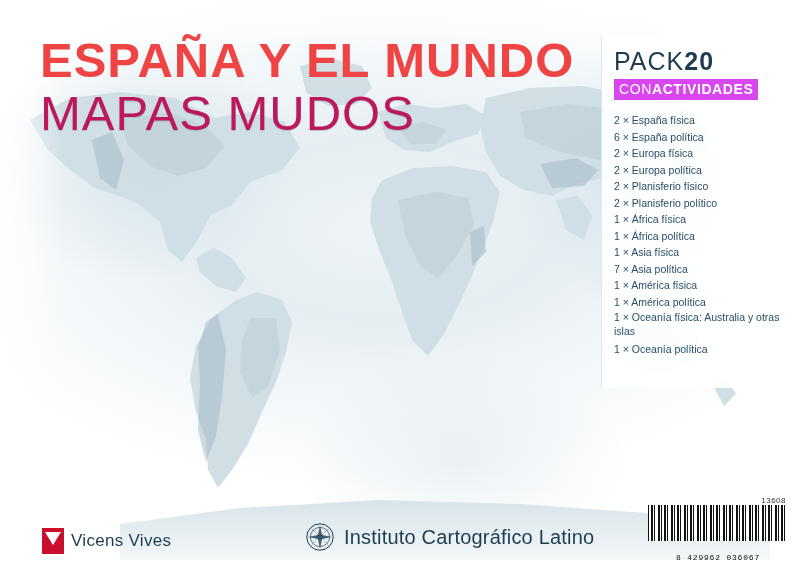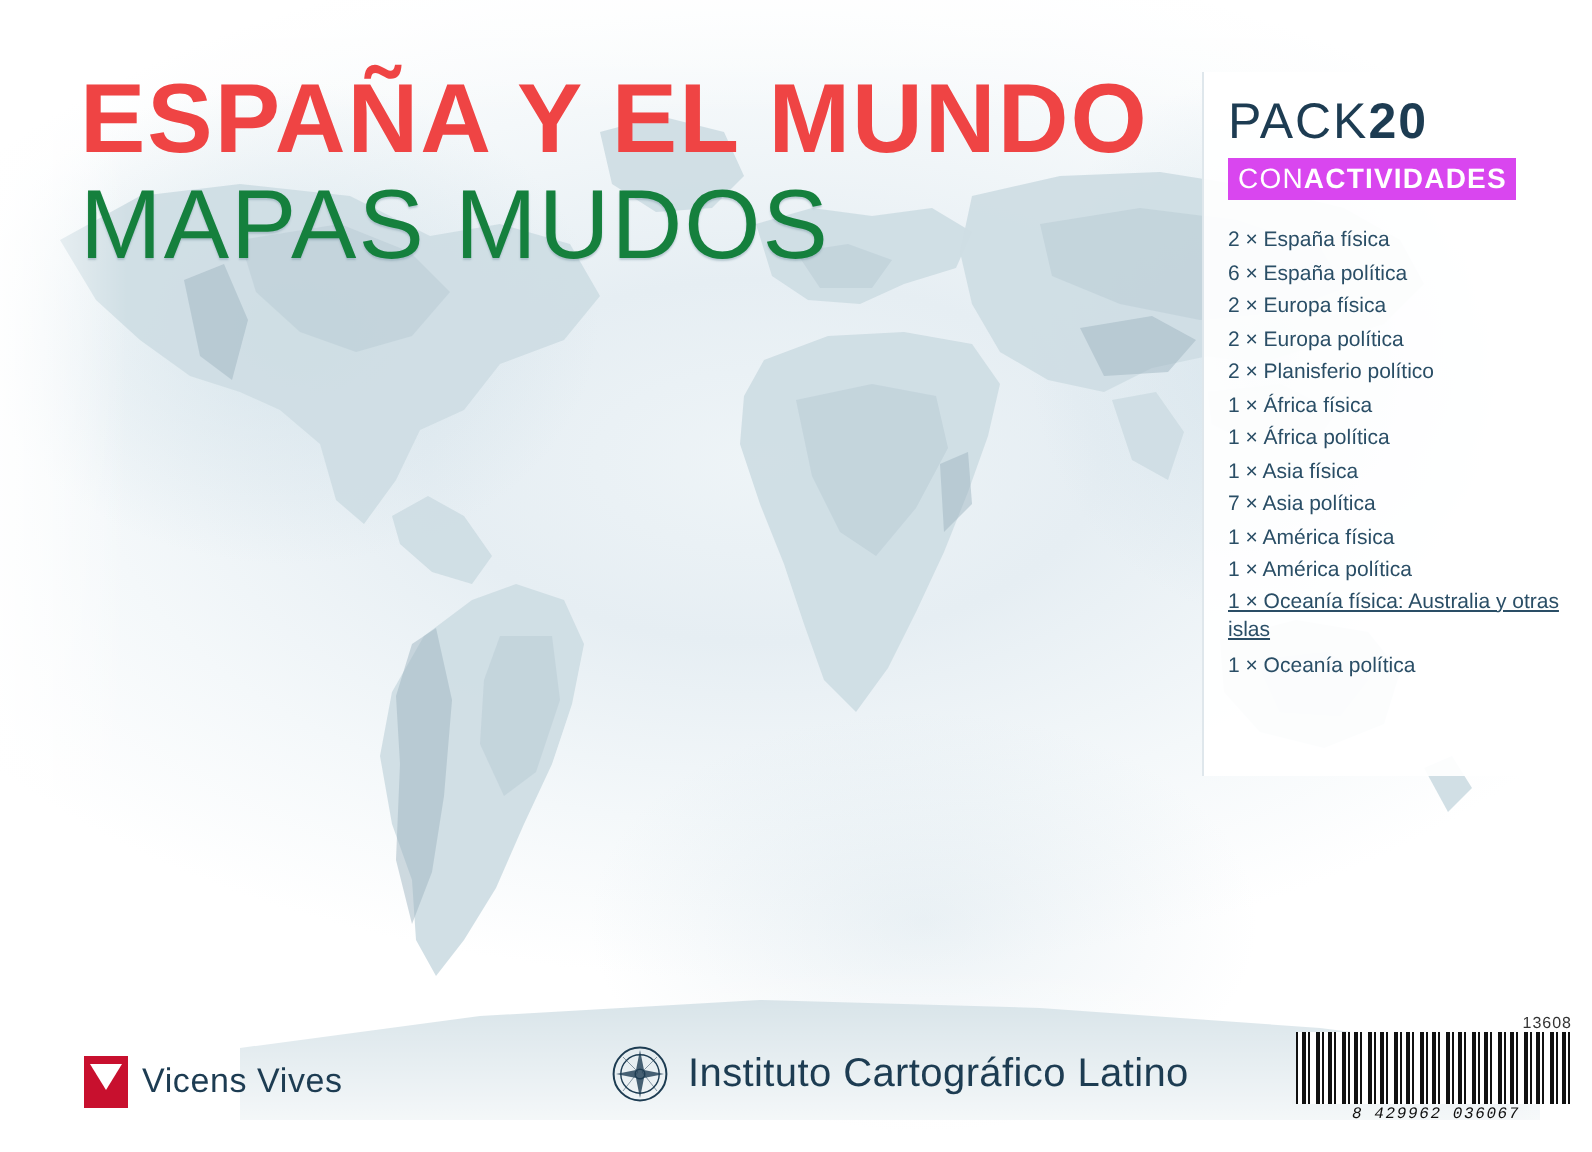--- a/index.html
+++ b/index.html
@@ -66,21 +66,21 @@
     font-weight: bold;
     letter-spacing: 1px;
     color: #ef4444;
     white-space: nowrap;
   }
   .title-sub {
     font-size: 49px;
     line-height: 54px;
     font-weight: normal;
     letter-spacing: 1px;
-    color: #15803d;
+    color: #be185d;
     text-shadow: 0 1px 1px rgba(120,150,165,.45);
     white-space: nowrap;
   }
 
   
   .panel {
     position: absolute;
     right: 0;
     top: 36px;
     width: 195px;
@@ -113,21 +113,21 @@
   .item-list {
     margin-top: 12px;
     list-style: none;
   }
   .item-list li {
     font-size: 10.5px;
     line-height: 16.5px;
     color: #2a4e66;
     white-space: nowrap;
   }
-  .item-list li.wrap { white-space: normal; line-height: 14px; margin-bottom: 3px; text-decoration: underline; }
+  .item-list li.wrap { white-space: normal; line-height: 14px; margin-bottom: 3px; }
 
   
   .vv-logo {
     position: absolute;
     left: 42px;
     bottom: 22px;
     display: flex;
     align-items: center;
     gap: 7px;
   }
@@ -191,22 +191,21 @@
         #111 6px 7px, #fff 7px 10px,
         #111 10px 12px, #fff 12px 13px);
     border: 0;
   }
   .barcode-num {
     font-family: "Liberation Mono", monospace;
     font-size: 8px;
     letter-spacing: .8px;
     color: #111;
     text-align: center;
-    margin-top: 1px;
-    font-style: italic;
+    margin-top: 12px;
   }
 </style>
 </head>
 <body>
 
 <div id="cover">
 
   <div class="map-bg"></div>
   <div class="sea-tint"></div>
 
@@ -263,20 +262,21 @@
       <span class="pack-word">PACK</span><span class="pack-num">20</span>
     </div>
     <div class="con-act">
       <span class="light">CON</span><span class="bold">ACTIVIDADES</span>
     </div>
     <ul class="item-list">
       <li>2 × España física</li>
       <li>6 × España política</li>
       <li>2 × Europa física</li>
       <li>2 × Europa política</li>
+      <li>2 × Planisferio físico</li>
       <li>2 × Planisferio político</li>
       <li>1 × África física</li>
       <li>1 × África política</li>
       <li>1 × Asia física</li>
       <li>7 × Asia política</li>
       <li>1 × América física</li>
       <li>1 × América política</li>
       <li class="wrap">1 × Oceanía física: Australia y otras islas</li>
       <li>1 × Oceanía política</li>
     </ul>

